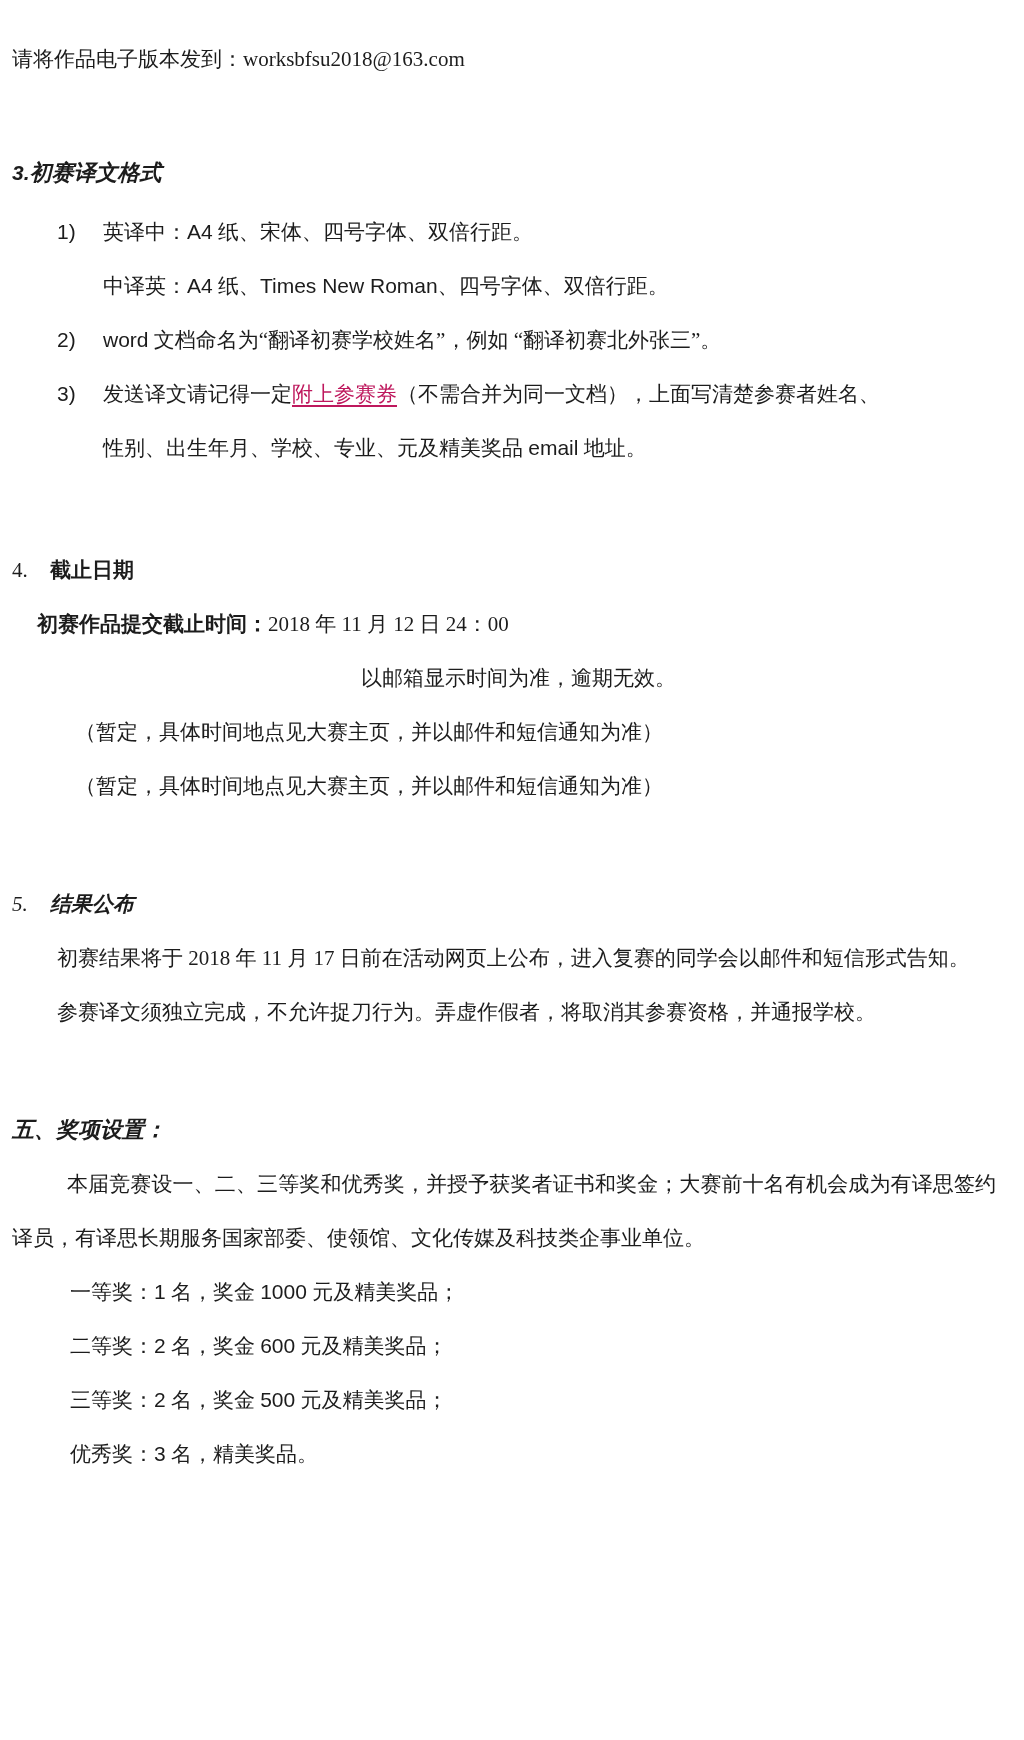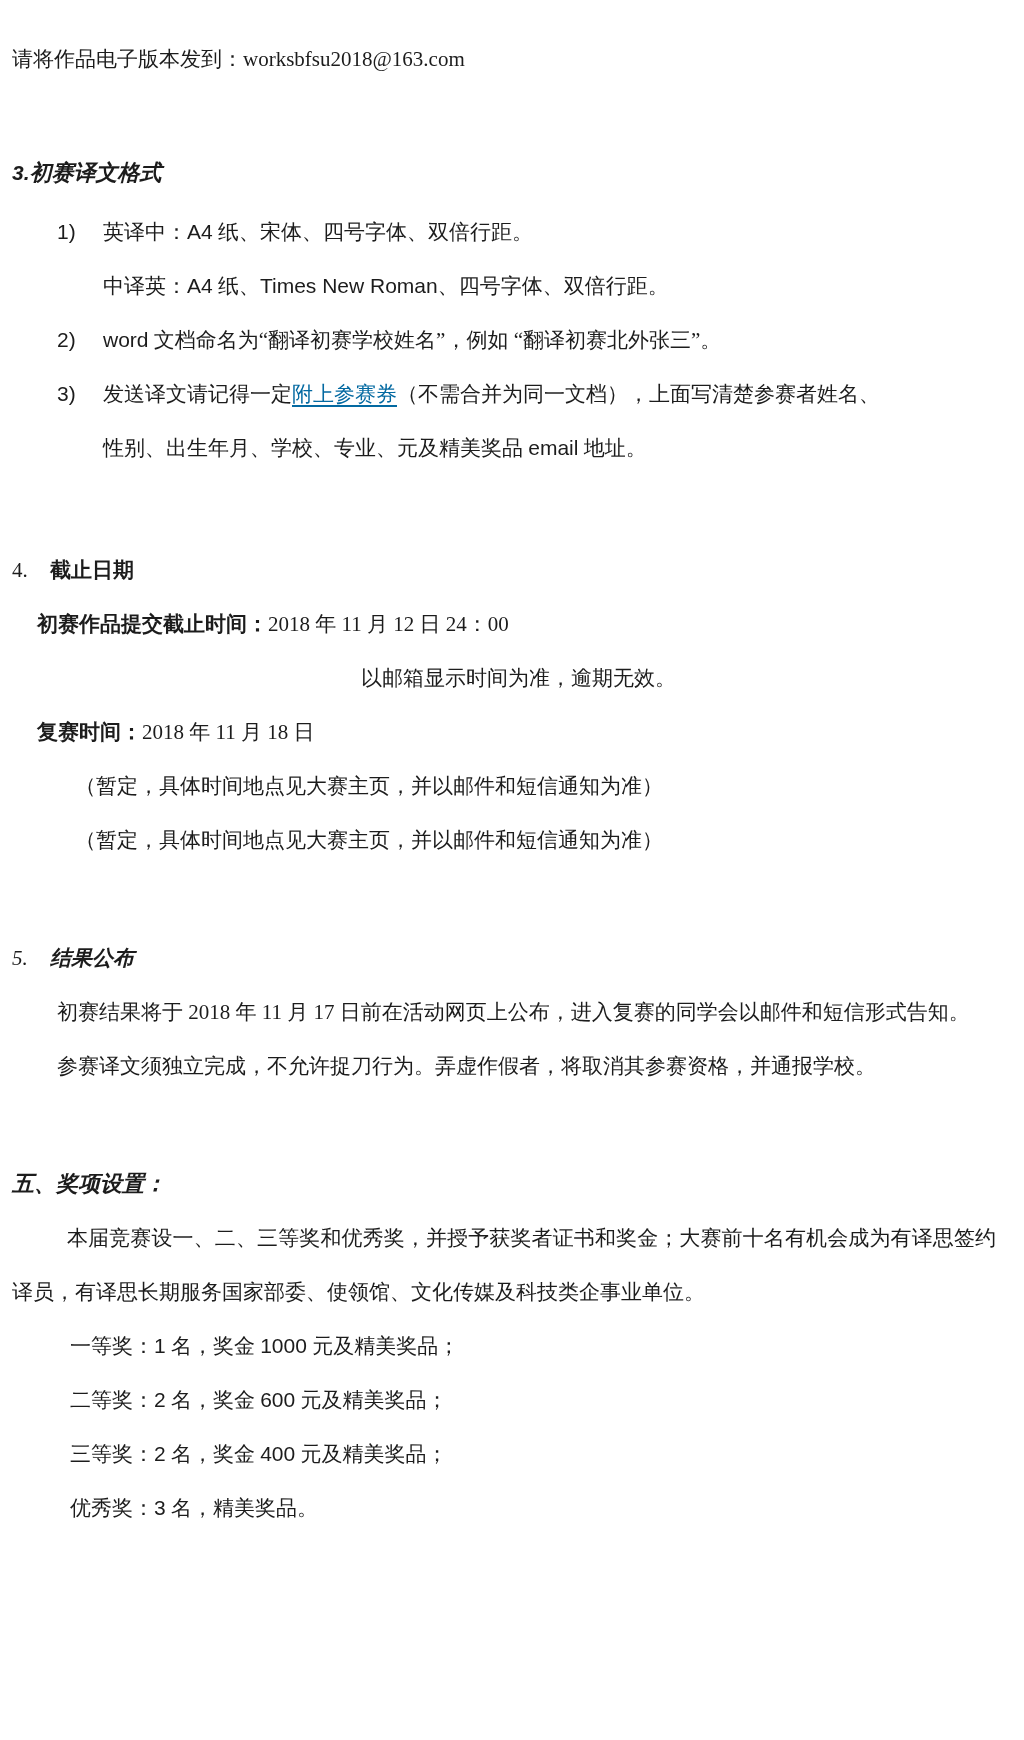--- a/index.html
+++ b/index.html
@@ -15,21 +15,21 @@
   .line{line-height:28px;white-space:nowrap;}
   .flow{line-height:54px;text-align:justify;}
   .lat{font-family:"Liberation Sans","DejaVu Sans",sans-serif;}
   .bold{font-weight:bold;}
   .h3{font-weight:bold;font-size:22px;font-style:italic;}
   .h3 .lat{font-size:21px;}
   .hnum{display:inline-block;width:38px;}
   .list-item{display:flex;}
   .list-num{display:inline-block;width:46px;flex:0 0 46px;margin-left:45px;}
   .cont{margin-left:91px;}
-  .red-link{color:#0369a1;text-decoration:underline;text-underline-offset:4px;cursor:pointer;}
+  .red-link{color:#be185d;text-decoration:underline;text-underline-offset:4px;cursor:pointer;}
   
   .mt-head3{margin-top:86px;}
   .mt-first{margin-top:31px;}
   .mt-line{margin-top:26px;}
   .mt-sec4{margin-top:94px;}
   .mt-sec5{margin-top:90px;font-style:italic;}
   .mt-para{margin-top:13px;}
   .mt-awards{margin-top:90px;}
   .ind-label{margin-left:25px;}
   .ind-note1{margin-left:349px;}
@@ -73,41 +73,38 @@
     <span>性别、出生年月、学校、专业、元及精美奖品 </span><span class="lat">email</span><span> 地址。</span>
   </div>
 
   <div class="line mt-sec4">
     <span class="hnum">4.</span><span class="bold">截止日期</span>
   </div>
   <div class="line ind-label mt-line">
     <span class="bold">初赛作品提交截止时间：</span><span>2018 年 11 月 12 日 24：00</span>
   </div>
   <div class="line ind-note1 mt-line">以邮箱显示时间为准，逾期无效。</div>
-  <div class="line ind-label mt-line">
-    <span class="bold">复赛时间：</span><span>2018 年 11 月 18 日</span>
-  </div>
   <div class="line ind-note2 mt-line">（暂定，具体时间地点见大赛主页，并以邮件和短信通知为准）</div>
   <div class="line ind-note2 mt-line">（暂定，具体时间地点见大赛主页，并以邮件和短信通知为准）</div>
 
   <div class="line mt-sec5">
     <span class="hnum">5.</span><span class="bold">结果公布</span>
   </div>
   <div class="flow para1 mt-para">初赛结果将于 2018 年 11 月 17 日前在活动网页上公布，进入复赛的同学会以邮件和短信形式告知。</div>
   <div class="line para2 mt-para">参赛译文须独立完成，不允许捉刀行为。弄虚作假者，将取消其参赛资格，并通报学校。</div>
 
   <div class="line h3 mt-awards">五、奖项设置：</div>
   <div class="flow awards-intro mt-para">本届竞赛设一、二、三等奖和优秀奖，并授予获奖者证书和奖金；大赛前十名有机会成为有译思签约译员，有译思长期服务国家部委、使领馆、文化传媒及科技类企事业单位。</div>
 
   <div class="line ind-prize mt-para">
     <span>一等奖：</span><span class="lat">1</span><span> 名，奖金 </span><span class="lat">1000</span><span> 元及精美奖品；</span>
   </div>
   <div class="line ind-prize mt-line">
     <span>二等奖：</span><span class="lat">2</span><span> 名，奖金 </span><span class="lat">600</span><span> 元及精美奖品；</span>
   </div>
   <div class="line ind-prize mt-line">
-    <span>三等奖：</span><span class="lat">2</span><span> 名，奖金 </span><span class="lat">400</span><span> 元及精美奖品；</span>
+    <span>三等奖：</span><span class="lat">2</span><span> 名，奖金 </span><span class="lat">500</span><span> 元及精美奖品；</span>
   </div>
   <div class="line ind-prize mt-line">
     <span>优秀奖：</span><span class="lat">3</span><span> 名，精美奖品。</span><span class="lat"></span><span></span>
   </div>
 
 </div>
 
 </body></html>

